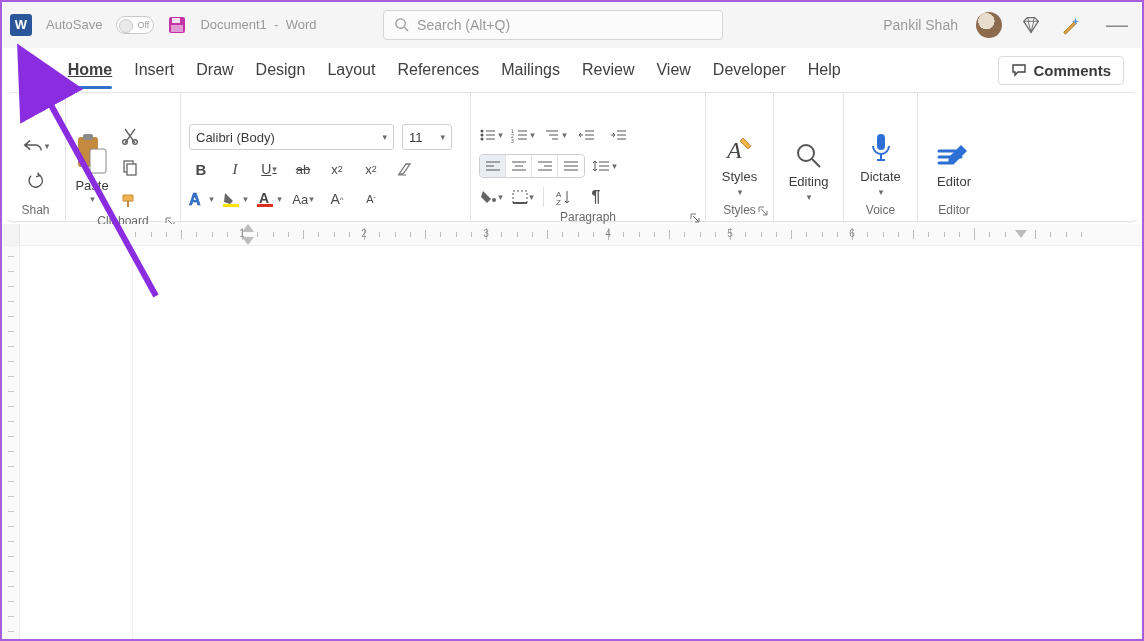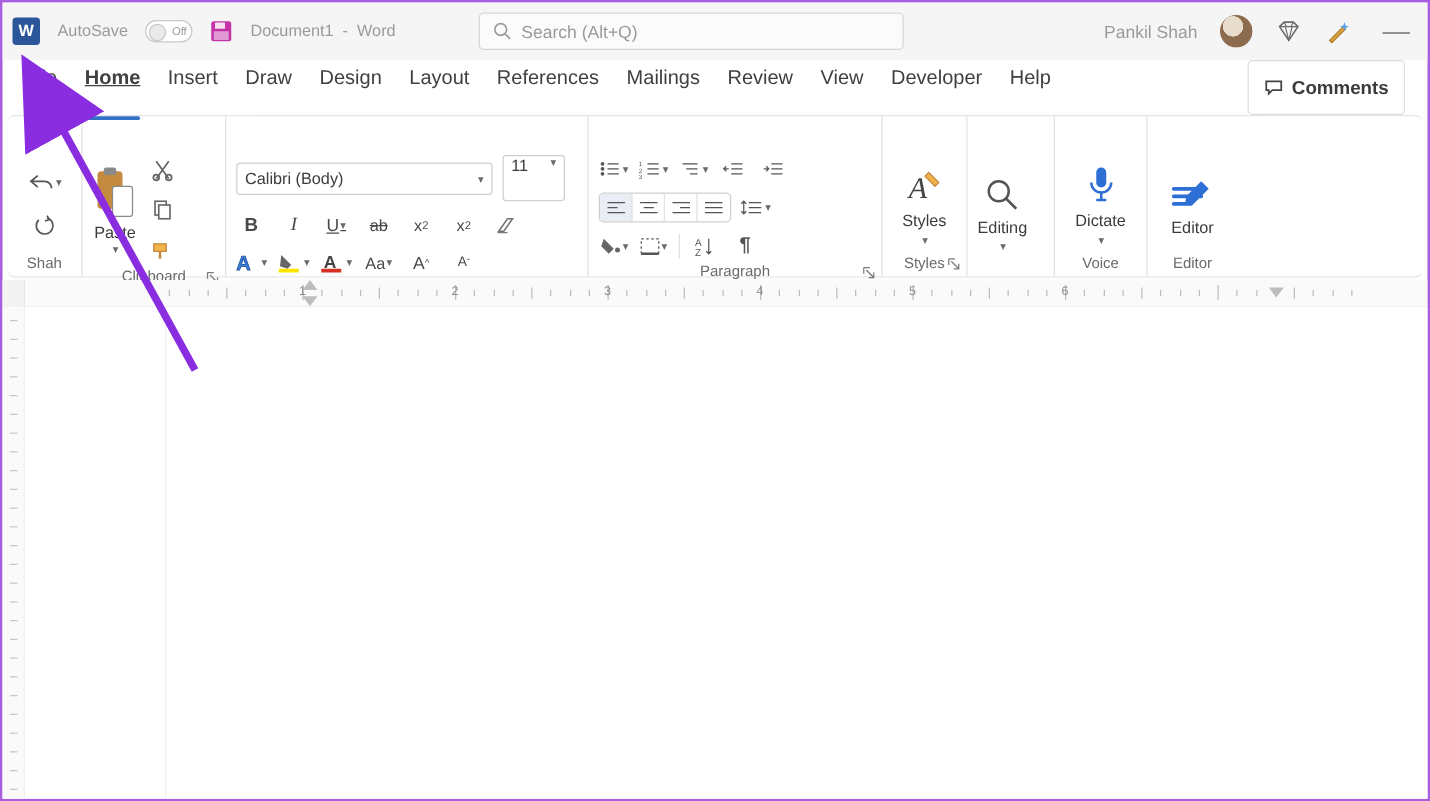--- a/index.html
+++ b/index.html
@@ -60,21 +60,21 @@
     color:var(--muted); font-size:14px;
   }
   .title-right { display:flex; align-items:center; gap:18px; margin-left:auto; }
   .user-name { color:var(--muted); font-size:14px;margin-left:41px; }
   .avatar { width:26px; height:26px; border-radius:50%; background:#c8b9a6 radial-gradient(circle at 40% 35%, #e8dccc 0 35%, #8c6b4f 36% 100%); }
   .diamond svg, .pen svg { display:block; }
   .min {color:#8a8a8a; font-size:22px; padding:0 6px;}
 
   
   .tabrow {
-    height:44px; display:flex; gap:22px;
+    height:44px; display:flex; align-items:center; gap:22px;
     padding:0 18px; font-size:16px;
   }
   .tab { cursor:pointer; color:#404040; padding:6px 0; position:relative;}
   .tab.active { font-weight:600; }
   .tab.active::after{
     content:""; position:absolute; left:0; right:0; bottom:-4px;
     height:3px; background:var(--active-underline); border-radius:2px;
   }
   .comments-btn{
     margin-left:auto; border:1px solid #dcdcde; border-radius:4px;
@@ -125,22 +125,22 @@
 
   
   .g-font{ width:290px;}
   .row{ display:flex; align-items:center; gap:8px;}
   .font-name{
     width:205px; height:26px; border:1px solid #cfcfd1; border-radius:3px;
     display:flex; align-items:center; justify-content:space-between;
     padding:0 6px; font-size:13px;
   }
   .font-size{
-    width:50px; height:37px; border:1px solid #cfcfd1; border-radius:3px;
-    display:flex; justify-content:space-between;
+    width:50px; height:26px; border:1px solid #cfcfd1; border-radius:3px;
+    display:flex; align-items:center; justify-content:space-between;
     padding:0 6px; font-size:13px;
   }
   .g-font .group-body{flex-direction:column; align-items:flex-start; gap:8px;}
   .font-btn{ width:24px; height:22px; display:flex; align-items:center; justify-content:center; color:#4a4a4a; cursor:pointer;}
   .font-row2, .font-row3{ display:flex; gap:10px; align-items:center;}
 
   
   .g-para{ width:235px;}
   .g-para .group-body{flex-direction:column; align-items:flex-start; gap:8px;}
   .pbtn{ width:24px; height:22px; display:flex; align-items:center; justify-content:center; cursor:pointer; color:#555;}
@@ -497,21 +497,21 @@
       <span>Styles</span>
       <span class="launcher">
           <svg width="10" height="10" viewBox="0 0 10 10">
             <path d="M1 1 h5 M1 1 v5 M3 3 l6 6 M9 5 v4 h-4" stroke="#7a7a7a" stroke-width="1" fill="none"></path>
           </svg>
         </span>
     </div>
   </div>
 
   <div class="group g-editing">
-    <div class="group-body" style="width:100%">
+    <div class="group-body" style="justify-content:center;width:100%">
       <div class="big-btn">
         <svg width="30" height="30" viewBox="0 0 30 30">
             <circle cx="12" cy="12" r="8" fill="none" stroke="#555" stroke-width="2"></circle>
             <path d="M18 18 l8 8" stroke="#555" stroke-width="2"></path>
           </svg>
         <span class="lbl">Editing</span>
         <span class="chev">▾</span>
       </div>
     </div>
     <div class="group-label"></div>

